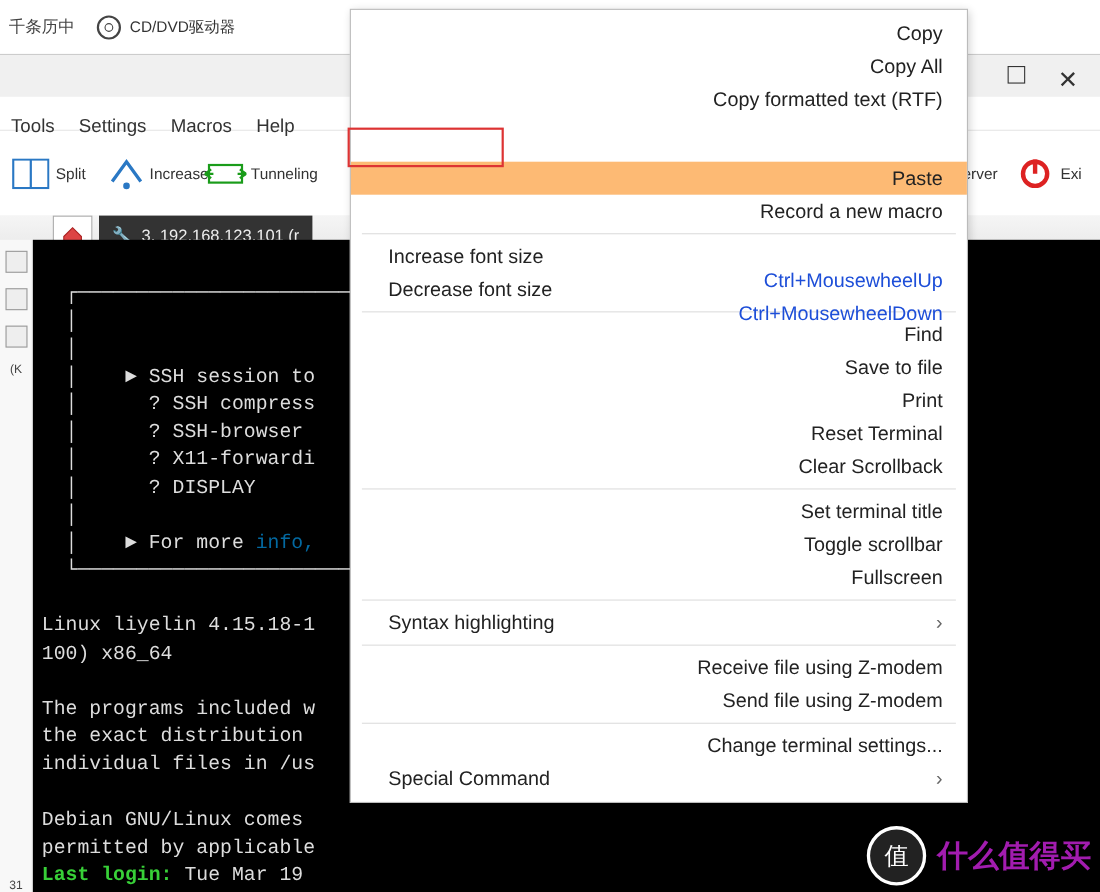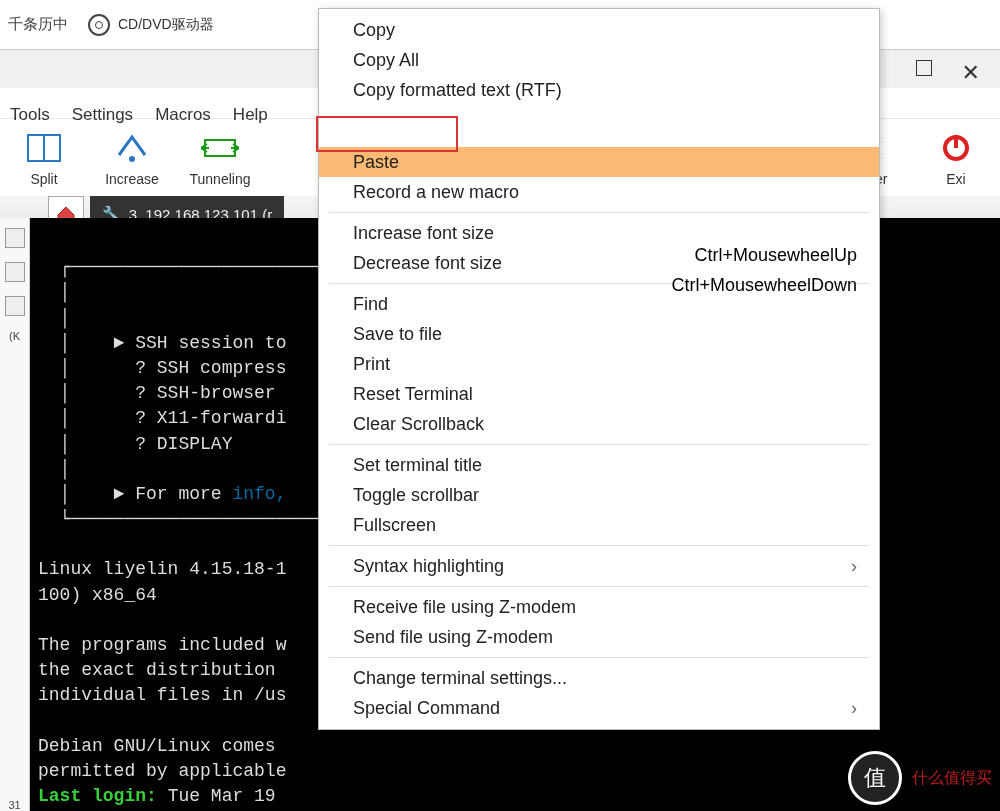--- a/index.html
+++ b/index.html
@@ -11,48 +11,48 @@
 .cd-dvd .ring { width: 22px; height: 22px; border: 2px solid #444; border-radius: 50%; position: relative; }
 .cd-dvd .ring::after { content:""; position:absolute; left:50%; top:50%; width:6px; height:6px; border:1px solid #444; border-radius:50%; transform:translate(-50%,-50%); }
 
 .title-minmax { position: absolute; right: 20px; top: 60px; display: flex; gap: 30px; color: #333; font-size: 18px; }
 .minbox { width: 16px; height: 16px; border: 1.5px solid #333; display:inline-block; }
 
 .menubar { background: #fff; height: 30px; display: flex; align-items: center; padding: 6px 10px 0; gap: 22px; color: #333; font-size: 17px; margin-top: 38px; }
 .menubar span { cursor: default; margin-top: 18px; }
 
 .toolbar { background: #fff; height: 78px; display: flex; align-items: center; padding: 6px 10px; gap: 20px; border-top: 1px solid #e8e8e8; }
-.tool { display: flex; flex-direction: column; align-items: center; gap: 4px; font-size: 14px; color: #333; width: 68px; }
+.tool { display: flex; flex-direction: row; align-items: center; gap: 4px; font-size: 14px; color: #333; width: 68px; }
 .tool .ico { width: 38px; height: 38px; display:flex; align-items:center; justify-content:center; }
 .right-tools { margin-left: auto; display: flex; gap: 20px; }
 
 .tabbar { background: linear-gradient(#f5f5f5,#e8e8e8); height: 36px; display: flex; align-items: center; }
 .homeTab { width: 36px; height: 36px; background:#fff; border:1px solid #aaa; display:flex; align-items:center; justify-content:center; margin-left: 48px; }
 .sessTab { background: #333; color: #eee; height: 36px; display: flex; align-items: center; padding: 0 12px; gap: 8px; font-size: 15px; margin-left: 6px; }
 .sessTab .wrench { color: #ffcc00; }
 
 .left-gutter { position: absolute; left: 0; top: 218px; width: 30px; background: #f8f8f8; border-right: 1px solid #ccc; height: 593px; display:flex; flex-direction:column; align-items:center; gap:14px; padding-top:10px; font-size:11px; color:#444;}
 .left-gutter .gtile { width:20px; height:20px; border:1px solid #999; background:#eee; }
 
 .terminal { position: absolute; left: 30px; top: 218px; right: 0; bottom: 0; background: #000; color: #ddd; font-family: "Consolas", "Courier New", monospace; font-size: 18px; line-height: 1.4; padding: 12px 8px; white-space: pre; overflow: hidden; }
 .terminal .gold { color: #c8c878; }
 .terminal .green { color: #38d038; font-weight: bold; text-align: center; }
 .terminal .info { color: #0369a1; }
 
 .context-menu { position: absolute; left: 318px; top: 8px; width: 562px; background: #fff; border: 1px solid #bbb; box-shadow: 2px 2px 8px rgba(0,0,0,.2); padding: 6px 0; font-size: 18px; color: #222; z-index: 50; }
-.context-menu .mi { display: flex; align-items: center; padding: 4px 22px 4px 34px; height: 30px; position: relative; }
-.context-menu .mi .shortcut { margin-left: auto; color: #000000; margin-top: 44px; }
+.context-menu .mi { display: flex; align-items: center; padding: 4px 22px 4px 34px; height: 30px; position: relative; justify-content: flex-end; }
+.context-menu .mi .shortcut { margin-left: auto; color: #1d4ed8; margin-top: 44px; }
 .context-menu .mi .chev { margin-left: auto; color: #666; }
 .context-menu .sep { height: 1px; background: #ddd; margin: 5px 10px; }
 .context-menu .mi.selected { background: #fdba74; margin-top: 42px; }
 .paste-outline { position: absolute; left: 316px; top: 116px; width: 142px; height: 36px; border: 2px solid #d33; z-index: 60; pointer-events:none; }
 
 .watermark { position: absolute; right: 8px; bottom: 6px; display: flex; align-items: center; gap: 10px; z-index: 80; }
 .watermark .circle { width: 54px; height: 54px; border-radius: 50%; background:#222; color:#fff; display:flex; align-items:center; justify-content:center; font-size:22px; border:3px solid #fff; }
-.watermark .txt { color: #b91c1c; font-size: 16px; font-weight: normal; text-shadow: 0 0 4px #000; }
+.watermark .txt { color: #a21caf; font-size: 28px; font-weight: bold; text-shadow: 0 0 4px #000; }
 </style>
 </head>
 <body>
 
 <div class="top-chrome">
   <span class="top-left-text">千条历中</span>
   <div class="cd-dvd">
     <span class="ring"></span>
     <span>CD/DVD驱动器</span>
   </div>

